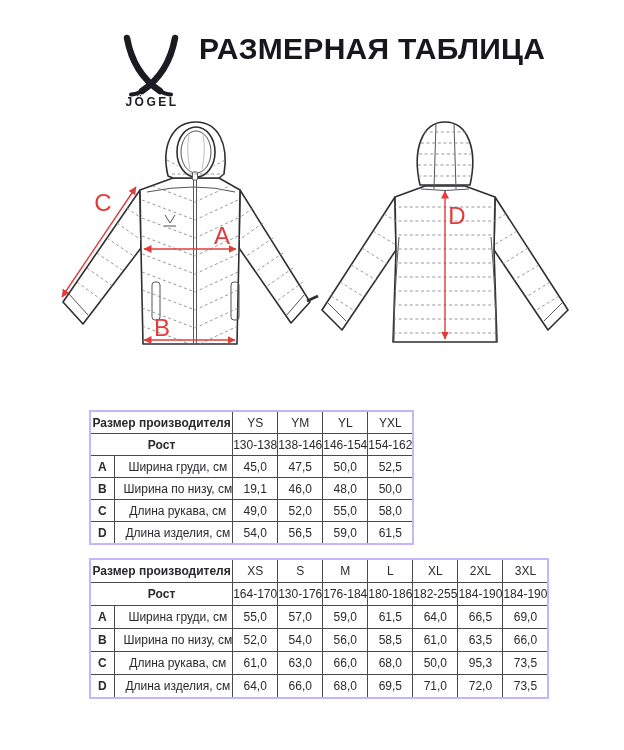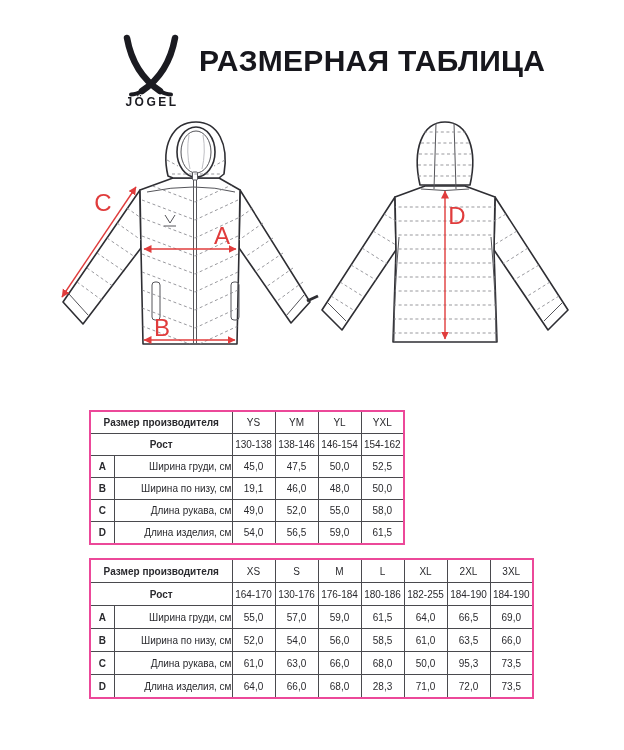--- a/index.html
+++ b/index.html
@@ -3,45 +3,45 @@
 <meta charset="utf-8">
 <style>
   html,body { margin:0; padding:0; background:#fff; }
   .page {
     position:relative; width:624px; height:750px; background:#fff;
     font-family:"Liberation Sans", sans-serif; overflow:hidden;
   }
   
   .logo { position:absolute; left:112px; top:34px; }
   .title {
-    position:absolute; left:199px; top:44px;
+    position:absolute; left:199px; top:32px;
     font-size:30px; font-weight:bold; letter-spacing:.3px;
     color:var(--ink,#17171d); white-space:nowrap;
   }
   
   .fig { position:absolute; }
   .solid { fill:#fff; stroke:#2e2e33; stroke-width:1.6; stroke-linejoin:round; }
   .thin  { fill:none; stroke:#55555a; stroke-width:1; }
   .thinf { fill:#fff; stroke:#55555a; stroke-width:1; }
   .faint { fill:none; stroke:#b8b8bd; stroke-width:.9; }
   .qlt path { fill:none; stroke:#87878c; stroke-width:.85; stroke-dasharray:3 2.6; }
   .m-line { stroke:var(--accent,#e03c3c); stroke-width:1.4; }
   .m-head { fill:var(--accent,#e03c3c); }
   .m-text { fill:var(--accent,#e03c3c); font:400 24px "Liberation Sans",sans-serif; text-anchor:middle; }
   .wordmark { font:700 12px "Liberation Sans",sans-serif; letter-spacing:2.5px; text-anchor:middle; fill:#1b1b21; }
   
   .sz {
     position:absolute; border-collapse:collapse; table-layout:fixed;
-    font-size:10px; color:#2a2a2e; border:2px solid #ec4899; background:#fff;
+    font-size:12px; color:#2a2a2e; border:2px solid #c4b5fd; background:#fff;
   }
   .sz td { border:1px solid #4a4a4e; text-align:center; vertical-align:middle; padding:0; overflow:hidden; white-space:nowrap; }
   .t1 td { height:21px; }
   .t2 td { height:22px; }
   .sz td.b { font-weight:bold; }
-  .sz td.param { text-align:right; padding-left:9px; }
+  .sz td.param { text-align:center; padding-left:9px; }
 </style>
 </head>
 <body>
 
 <div class="page">
 
   <svg class="logo" width="78" height="74" viewBox="0 0 78 74">
     <g stroke="#1b1b21" fill="none" stroke-linecap="round">
       <path d="M15,4 C19,26 30,45 48,57" stroke-width="6.5"></path>
       <path d="M63,4 C59,26 48,45 30,57" stroke-width="6.5"></path>
@@ -258,21 +258,21 @@
         <td>50,0</td>
         <td>95,3</td>
         <td>73,5</td>
       </tr>
       <tr>
         <td class="b">D</td>
         <td class="param">Длина изделия, см</td>
         <td>64,0</td>
         <td>66,0</td>
         <td>68,0</td>
-        <td>28,3</td>
+        <td>69,5</td>
         <td>71,0</td>
         <td>72,0</td>
         <td>73,5</td>
       </tr>
     </tbody>
   </table>
 
 </div>
 
 </body></html>

